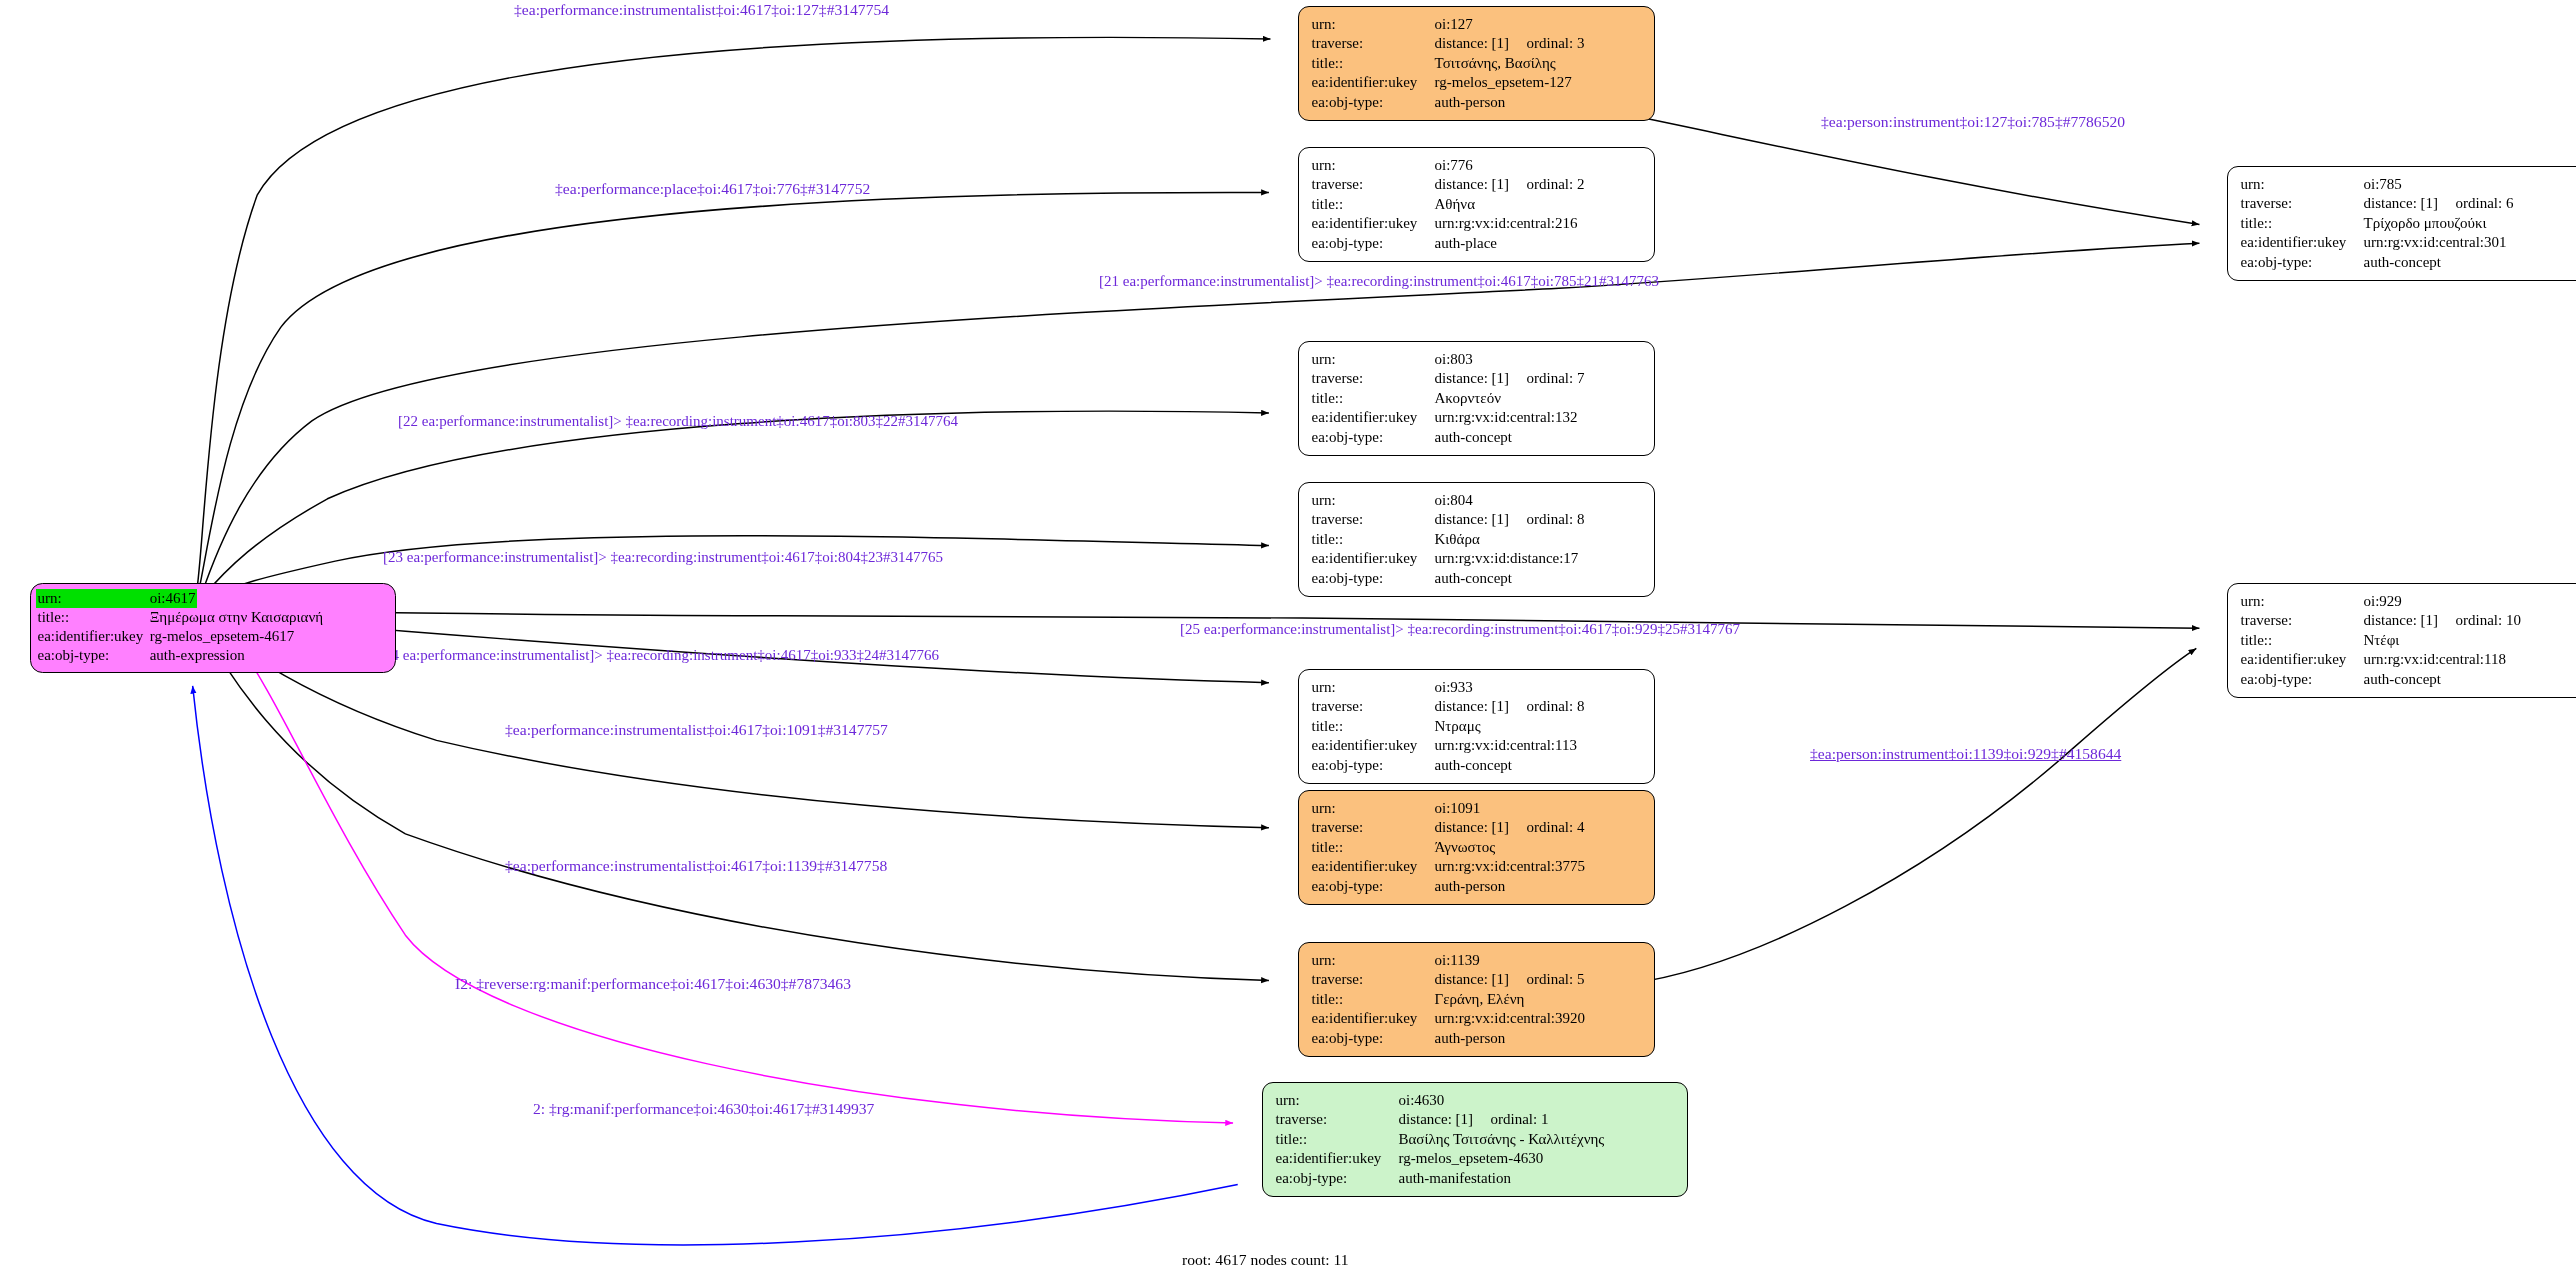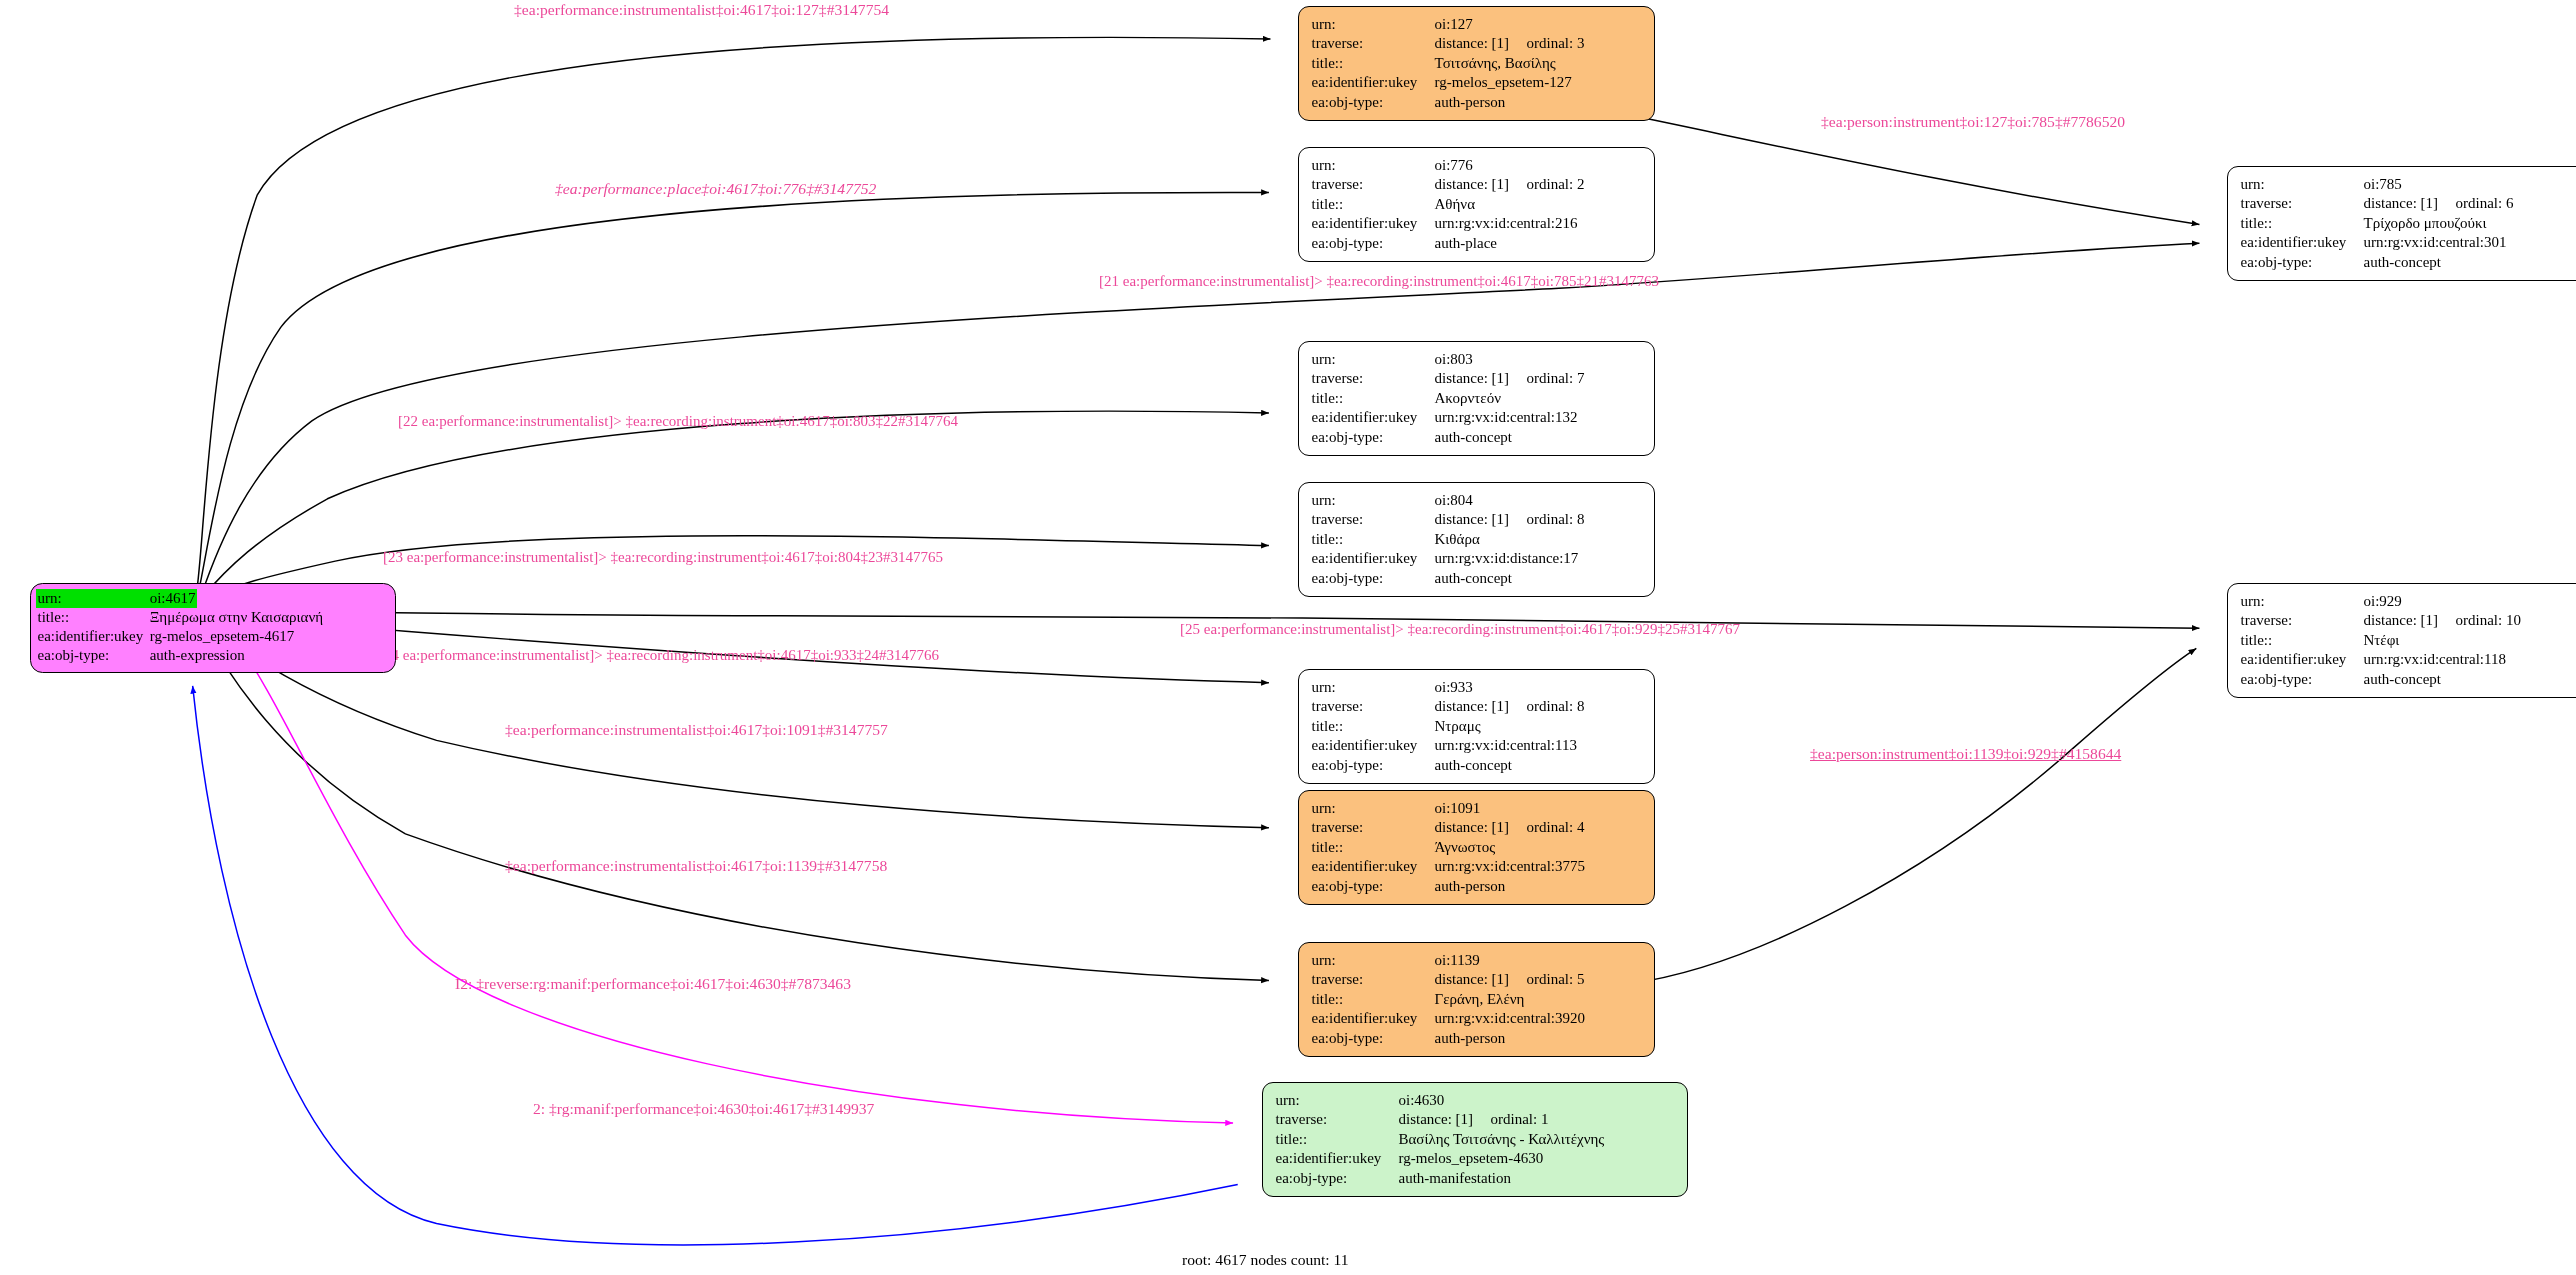--- a/index.html
+++ b/index.html
@@ -33,21 +33,21 @@
   .node.root .k{width:109px;flex:0 0 109px;}
   .node.root .row.first .k,.node.root .row.first .v{background:#00e000;padding:0 1.6px;}
   .node.root .row:not(.first) .k,.node.root .row:not(.first) .v{padding:0 1.6px;}
 
   
   .elabel{
     position:absolute;
     white-space:nowrap;
     font-size:15.6px;
     line-height:1;
-    color:#ec4899;
+    color:#6d28d9;
   }
   .elabel.small{font-size:15px;}
   .footer{position:absolute;font-size:15.6px;white-space:nowrap;}
 </style>
 </head>
 <body>
 
 <div id="canvas">
 
   <svg class="edges" viewBox="0 0 3305 1636">
@@ -87,21 +87,21 @@
 
       <path d="M2092,1262 C2250,1240 2480,1120 2660,960 C2740,890 2790,850 2818,832"></path>
     </g>
 
     <path d="M300,818 C360,900 420,1050 520,1200 C620,1330 1100,1430 1582,1441" fill="none" stroke="#ff00ff" stroke-width="1.9" marker-end="url(#ahm)"></path>
 
     <path d="M1588,1520 C1200,1600 800,1620 560,1570 C380,1528 280,1200 247,880" fill="none" stroke="#0000ff" stroke-width="1.9" marker-end="url(#ahb)"></path>
   </svg>
 
   <div class="elabel" style="left:514px;top:2.3px;">‡ea:performance:instrumentalist‡oi:4617‡oi:127‡#3147754</div>
-  <div class="elabel" style="left:555px;top:181px;font-style:italic;">‡ea:performance:place‡oi:4617‡oi:776‡#3147752</div>
+  <div class="elabel" style="left:555px;top:181px;">‡ea:performance:place‡oi:4617‡oi:776‡#3147752</div>
   <div class="elabel" style="left:1821px;top:114px;">‡ea:person:instrument‡oi:127‡oi:785‡#7786520</div>
   <div class="elabel small" style="left:1099px;top:274px;">[21 ea:performance:instrumentalist]&gt; ‡ea:recording:instrument‡oi:4617‡oi:785‡21#3147763</div>
   <div class="elabel small" style="left:383px;top:414px;margin-left:15px;">[22 ea:performance:instrumentalist]&gt; ‡ea:recording:instrument‡oi:4617‡oi:803‡22#3147764</div>
   <div class="elabel small" style="left:383px;top:550px;">[23 ea:performance:instrumentalist]&gt; ‡ea:recording:instrument‡oi:4617‡oi:804‡23#3147765</div>
   <div class="elabel small" style="left:379px;top:648px;">[24 ea:performance:instrumentalist]&gt; ‡ea:recording:instrument‡oi:4617‡oi:933‡24#3147766</div>
   <div class="elabel small" style="left:1180px;top:622px;">[25 ea:performance:instrumentalist]&gt; ‡ea:recording:instrument‡oi:4617‡oi:929‡25#3147767</div>
   <div class="elabel" style="left:505px;top:722px;">‡ea:performance:instrumentalist‡oi:4617‡oi:1091‡#3147757</div>
   <div class="elabel" style="left:505px;top:858px;">‡ea:performance:instrumentalist‡oi:4617‡oi:1139‡#3147758</div>
   <div class="elabel" style="left:1810px;top:746px;text-decoration:underline;">‡ea:person:instrument‡oi:1139‡oi:929‡#4158644</div>
   <div class="elabel" style="left:455px;top:976px;">I2: ‡reverse:rg:manif:performance‡oi:4617‡oi:4630‡#7873463</div>

